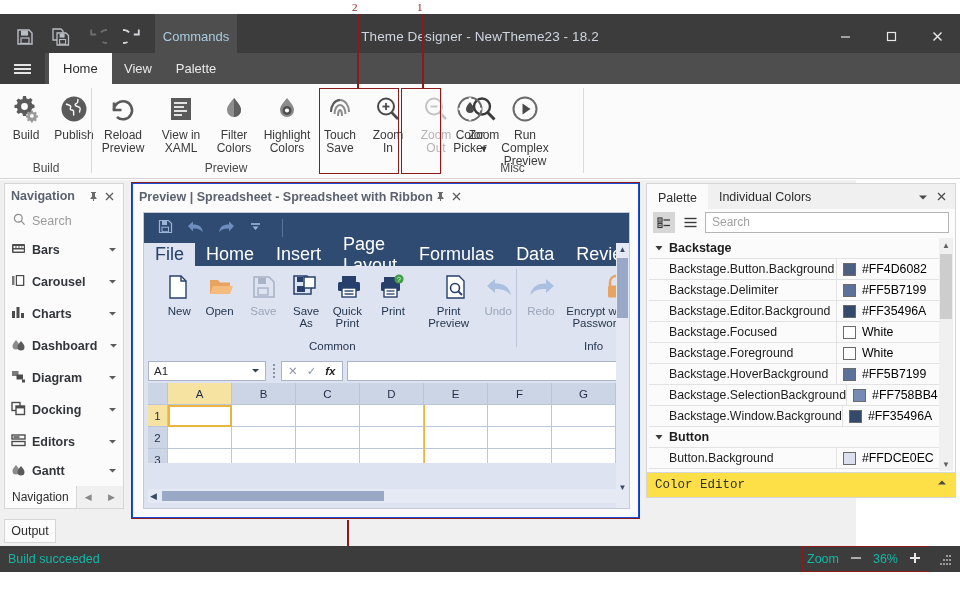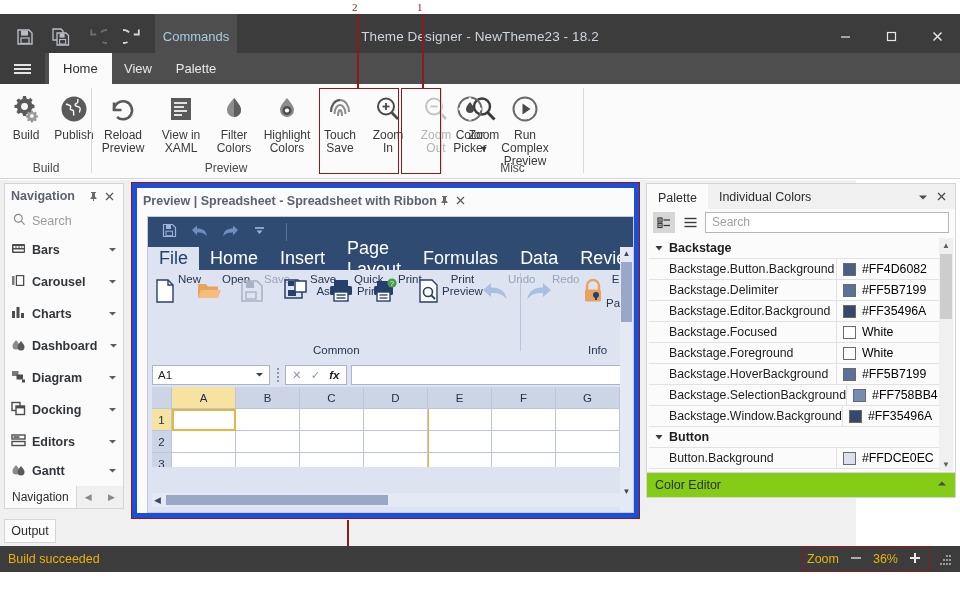--- a/index.html
+++ b/index.html
@@ -132,21 +132,21 @@
   }
   .outputtab {
     position: absolute; left: 4px; top: 339px; width: 52px; height: 24px;
     background: #fbfbfb; border: 1px solid #d6d6d6;
     display: flex; align-items: center; justify-content: center; font-size: 12.5px; color: #2d2d2d;
   }
 
   
   .previewpane {
     position: absolute; left: 132px; top: 3px; width: 507px; height: 335px;
-    background: #fbfbfb; border: 5px solid #1d4ed8;
+    background: #fbfbfb; border: 1px solid #1d4ed8;
   }
   .preview-head {
     height: 25px; display: flex; align-items: center; padding: 0 6px;
     color: #5c6270; font-size: 12.5px; font-weight: bold;
   }
   .sheetwrap {
     position: absolute; left: 10px; top: 28px; width: 487px; height: 297px;
     background: #dde3f0; border: 1px solid #c3cadd; overflow: hidden;
   }
   .sheet-qat {
@@ -156,21 +156,21 @@
   .sheet-qat .vsep { width:1px; height: 18px; background: #5a7399; margin-left: 6px;}
   .sheet-tabs {
     height: 23px; background: #2f4b72; display: flex; align-items: stretch;
   }
   .sheet-tab {
     display: flex; align-items: center; padding: 0 11px; color: #ffffff; font-size: 18px;
   }
   .sheet-tab.active { background: #dde3f0; color: #27406b; }
   .sheet-ribbon { height: 88px; position: relative; background: #dde3f0; }
   .sitems { display: flex; padding-top: 3px; }
-  .sitem { width: 44px; display: flex; flex-direction: row; align-items: flex-start; }
+  .sitem { width: 44px; display: flex; flex-direction: column; align-items: flex-end; }
   .sitem.w66 { width: 66px; }
   .sitem .sico { height: 36px; display: flex; align-items: center; justify-content: center; }
   .sitem .slbl { font-size: 11.5px; color: #25374f; text-align: center; line-height: 12px; }
   .sitem.dim .slbl { color: #9aa6b8; }
   .sgcap { position: absolute; bottom: 2px; font-size: 11.5px; color: #25374f; }
   .svsep { position: absolute; top: 3px; width: 1px; height: 78px; background: #bcc6da; }
 
   .formulabar {
     position: absolute; left: 0; top: 145px; width: 100%; height: 25px;
     display: flex; align-items: center; gap: 4px; padding: 0 4px;
@@ -246,28 +246,28 @@
     width: 102px; display: flex; align-items: center; gap: 6px; padding-left: 6px;
     font-size: 12.3px; color: #000000;
   }
   .sw { width: 13px; height: 13px; border: 1px solid #6a6a6a; }
   .pal-vscroll { position: absolute; right: 2px; top: 54px; width: 14px; bottom: 26px; background: #f0f0f0; }
   .pv-arrow { position: absolute; left: 0; width: 14px; height: 14px; display: flex; align-items: center; justify-content: center; color: #606060; font-size: 8px;}
   .pv-thumb { position: absolute; left: 1px; top: 16px; width: 12px; height: 65px; background: #cdcdcd; }
   .coloreditor {
     position: absolute; left: 0; bottom: 0; width: 100%; height: 25px;
     border-top: 1px solid #d6d6d6; display: flex; align-items: center; padding: 0 8px;
-    font-size: 12.5px; color: #2d2d2d; background: #84cc16;
+    font-size: 12.5px; color: #2d2d2d; background: #fde047; font-family: Liberation Mono, monospace;
   }
   .coloreditor .sp { flex: 1; }
 
   
   .statusbar {
     position: absolute; left: 0; top: 546px; width: 960px; height: 26px;
-    background: #3c3c3c; color: #eab308; display: flex; align-items: center;
+    background: #3c3c3c; color: #14b8a6; display: flex; align-items: center;
     font-size: 12.5px; padding: 0 8px;
   }
   .statusbar .sp { flex: 1; }
   .zoomctl { display: flex; align-items: center; gap: 10px; padding: 0 6px; }
   .grip { width: 16px; height: 16px; margin-left: 8px; position: relative; }
   .grip i { position: absolute; width: 2px; height: 2px; background: #9a9a9a; }
   .bottomstrip { position: absolute; left:0; top: 572px; width: 960px; height: 19px; background: #ffffff; }
   .topstrip { position: absolute; left: 0; top: 0; width: 960px; height: 14px; background: #ffffff; }
 </style>
 </head>

